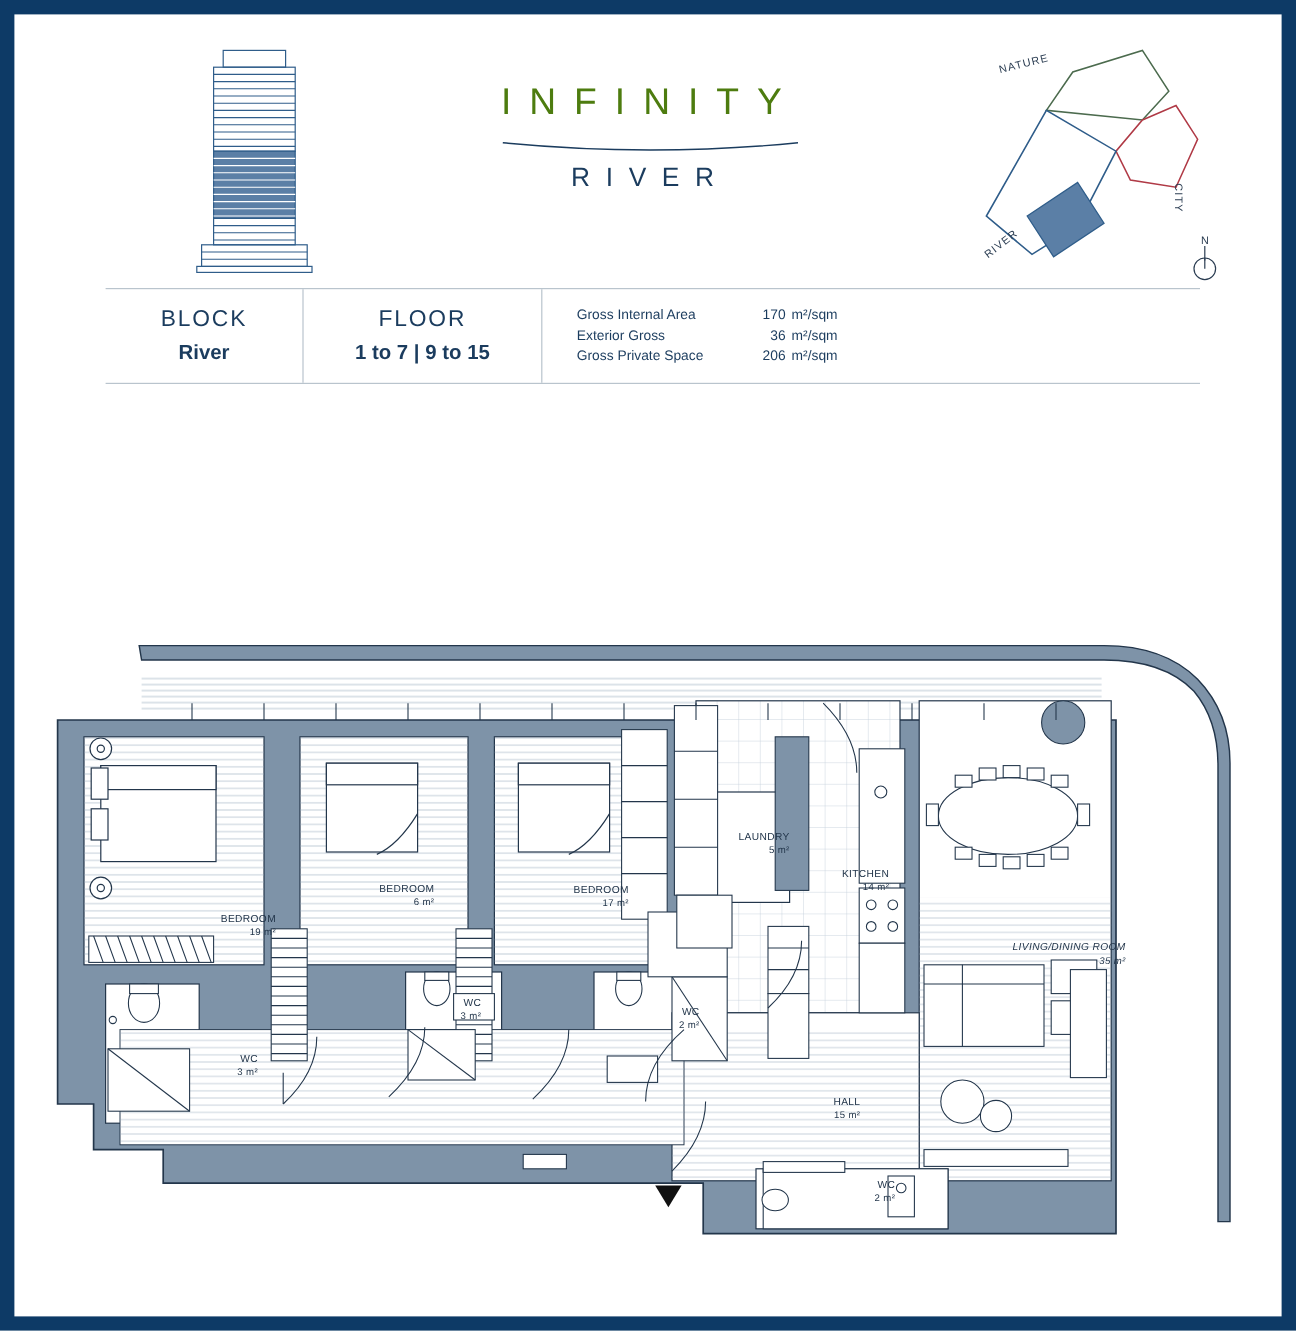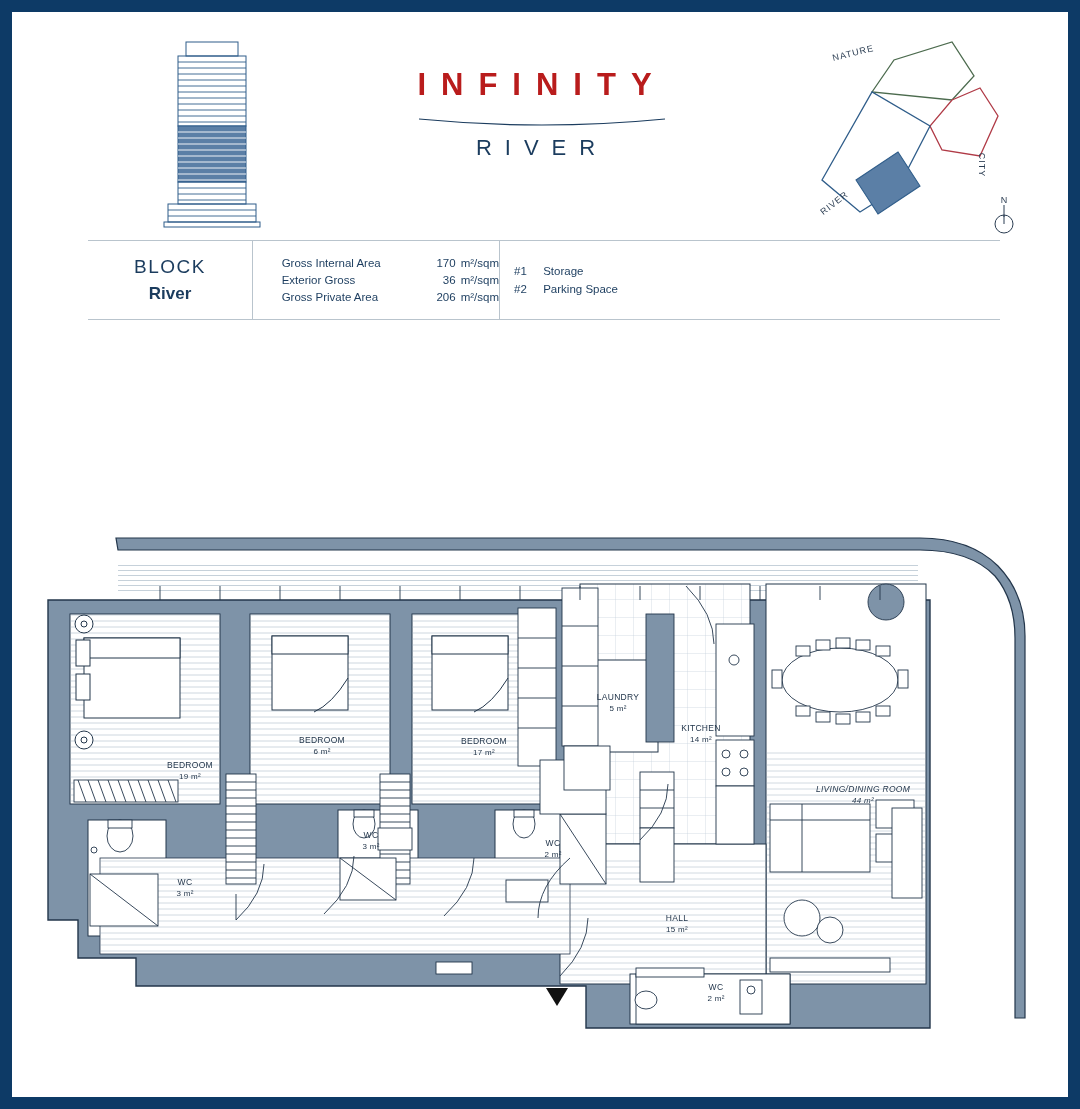--- a/index.html
+++ b/index.html
@@ -22,21 +22,21 @@
     background:#ffffff;
   }
   
   .header{
     position:absolute;left:12px;top:12px;width:1056px;height:220px;
   }
   .logo-wrap{
     position:absolute;left:320px;top:55px;width:420px;text-align:center;
   }
   .logo-main{
-    font-size:31px;letter-spacing:15px;color:#b91c1c;font-weight:700;
+    font-size:31px;letter-spacing:15px;color:#4d7c0f;font-weight:400;
     font-family:"Liberation Sans", sans-serif;
   }
   .logo-rule{
     width:250px;height:14px;margin:12px auto 6px auto;position:relative;
   }
   .logo-rule svg{display:block;}
   .logo-sub{
     font-size:22px;letter-spacing:13px;color:#1b3c5e;font-weight:400;
   }
   
@@ -88,21 +88,21 @@
   .area-val{width:42px;text-align:right;}
   .area-unit{padding-left:5px;}
   .note-row{font-size:11.5px;color:#1b3c5e;line-height:18px;}
   .note-num{display:inline-block;width:26px;}
   
   .plan{
     position:absolute;left:40px;top:528px;width:1000px;height:520px;
   }
   .plan svg{display:block;}
   .rl{
-    position:absolute;text-align:center;font-size:8.5px;line-height:11px;
+    position:absolute;text-align:right;font-size:8.5px;line-height:11px;
     color:#23364b;letter-spacing:.3px;
   }
   .rl .a{font-size:8px;}
 </style>
 </head>
 <body>
 
 <div class="frame-outer"></div>
 <div class="frame-inner"></div>
 
@@ -181,45 +181,39 @@
       </svg>
     </div>
   </div>
 </div>
 
 <div class="infobar">
   <div class="infocell c1">
     <div class="info-title">BLOCK</div>
     <div class="info-value">River</div>
   </div>
+  <div class="infocell c2">
+    <div class="info-title">FLOOR</div>
+    <div class="info-value">1 to 7 | 9 to 15</div>
+  </div>
   <div class="infocell c4">
     <div class="area-row">
       <span class="area-label">Gross Internal Area</span>
       <span class="area-val">170</span>
       <span class="area-unit">m²/sqm</span>
     </div>
     <div class="area-row">
       <span class="area-label">Exterior Gross</span>
       <span class="area-val">36</span>
       <span class="area-unit">m²/sqm</span>
     </div>
     <div class="area-row">
-      <span class="area-label">Gross Private Area</span>
+      <span class="area-label">Gross Private Space</span>
       <span class="area-val">206</span>
       <span class="area-unit">m²/sqm</span>
-    </div>
-  </div>
-  <div class="infocell c5">
-    <div class="note-row">
-      <span class="note-num">#1</span>
-      <span>Storage</span>
-    </div>
-    <div class="note-row">
-      <span class="note-num">#2</span>
-      <span>Parking Space</span>
     </div>
   </div>
 </div>
 
 <div class="plan">
   <svg width="1000" height="520" viewBox="0 0 1000 520">
     <defs>
       <pattern id="hatch" width="6" height="6" patternUnits="userSpaceOnUse">
         <path d="M0 3 H6" stroke="#8fa3b6" stroke-width="0.8"></path>
       </pattern>
@@ -444,19 +438,19 @@
   <div class="rl" style="left:538px;top:164px;width:80px;">
     <div>LAUNDRY</div>
     <div class="a">5 m²</div>
   </div>
   <div class="rl" style="left:621px;top:195px;width:80px;">
     <div>KITCHEN</div>
     <div class="a">14 m²</div>
   </div>
   <div class="rl" style="left:748px;top:256px;width:150px;font-style:italic;">
     <div>LIVING/DINING ROOM</div>
-    <div class="a">44 m²</div>
+    <div class="a">35 m²</div>
   </div>
   <div class="rl" style="left:597px;top:385px;width:80px;">
     <div>HALL</div>
     <div class="a">15 m²</div>
   </div>
 </div>
 
 </body></html>

